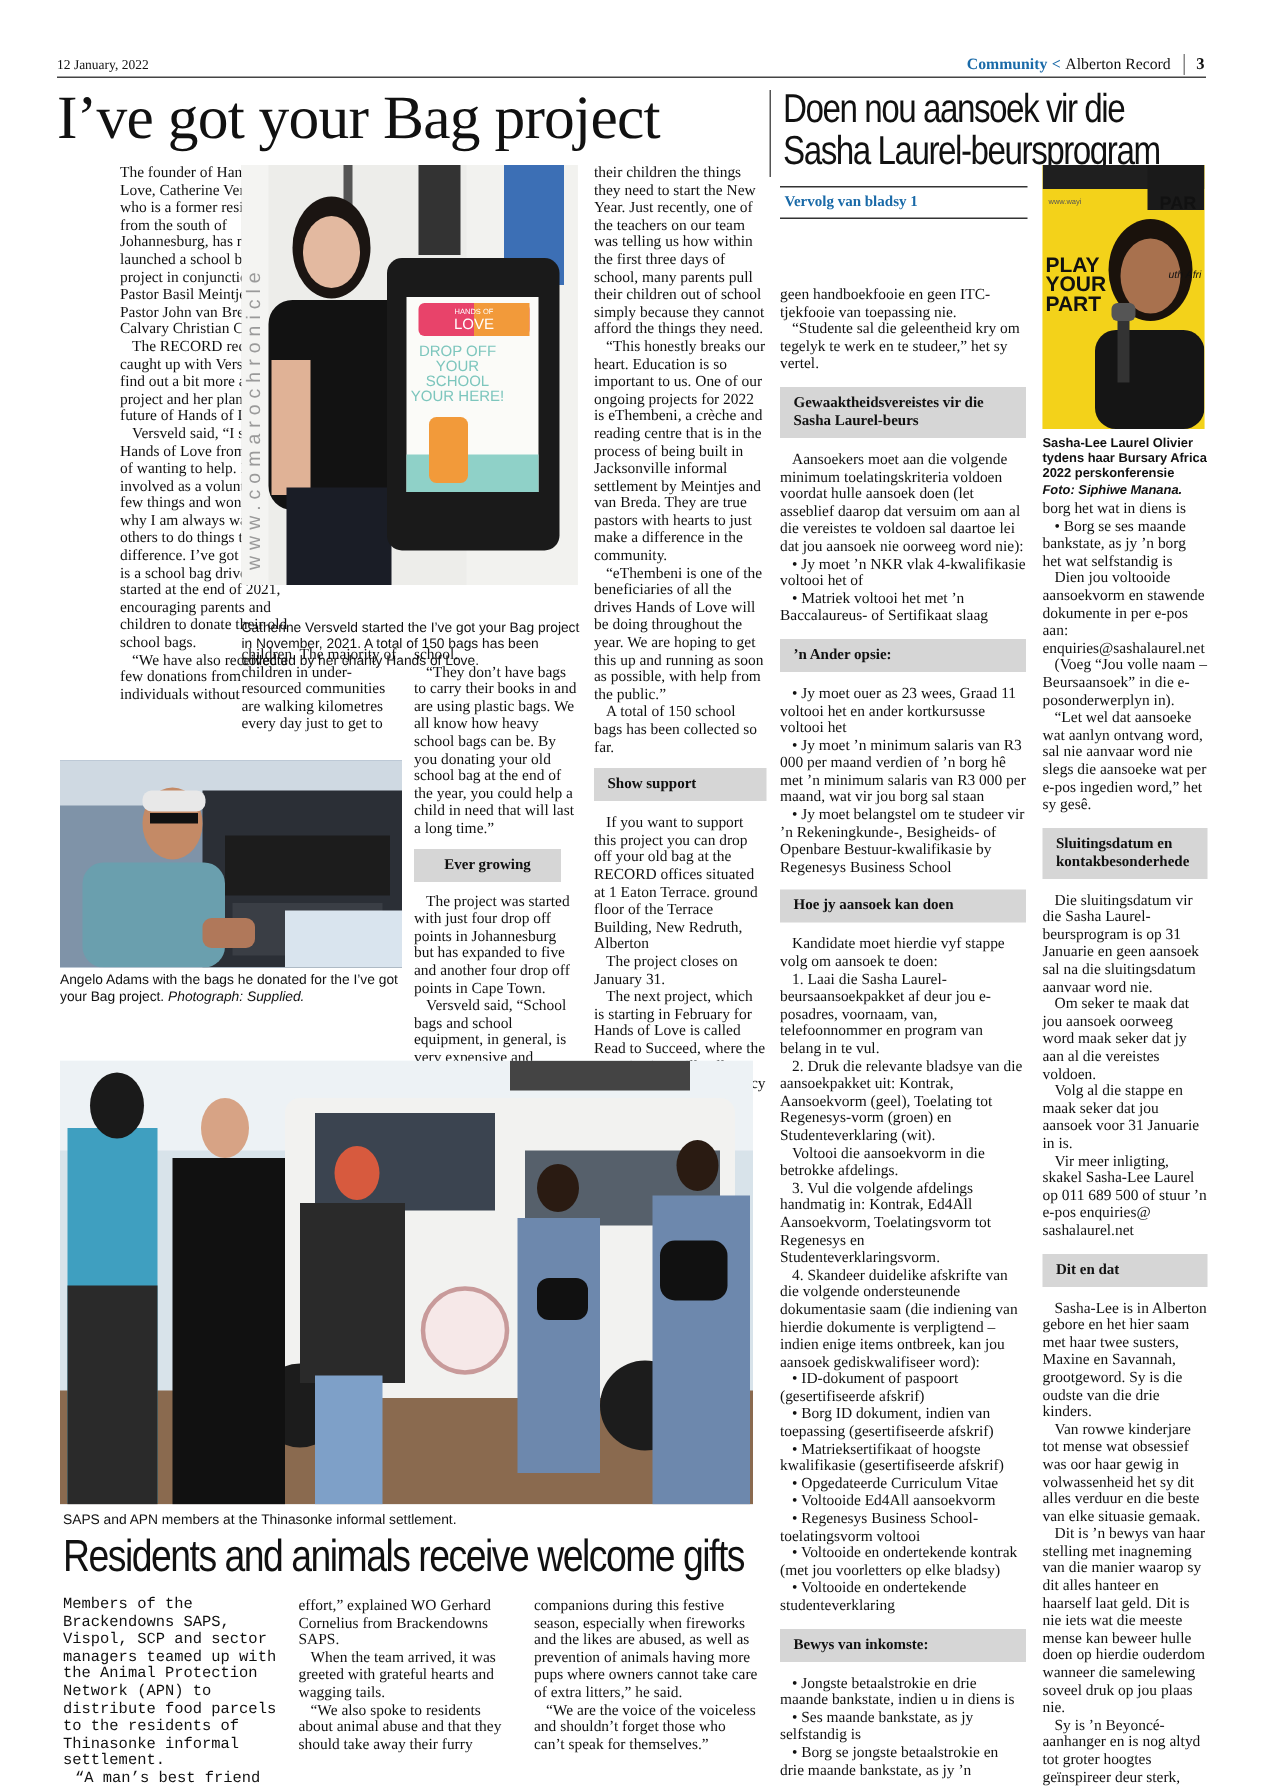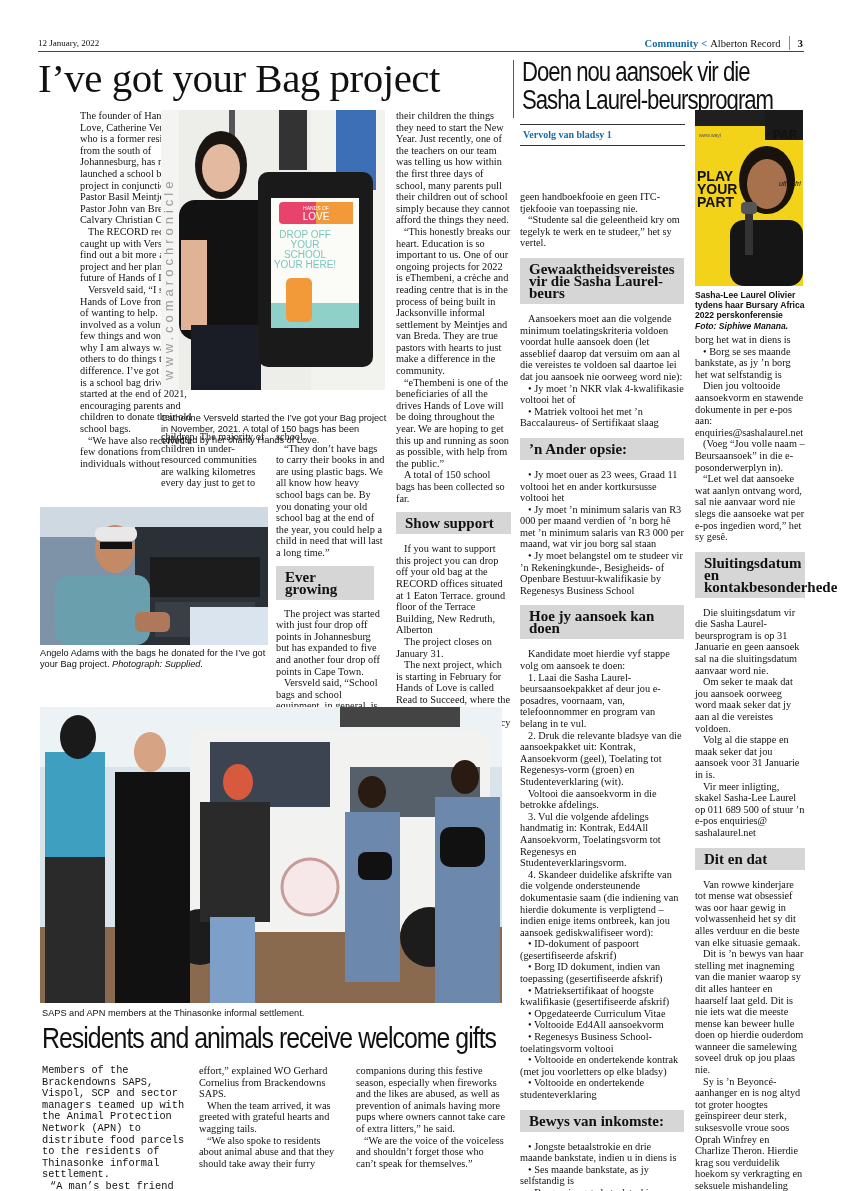--- a/index.html
+++ b/index.html
@@ -3,21 +3,21 @@
 <meta charset="utf-8">
 <style>
   html,body{margin:0;padding:0;background:#fff;}
   body{width:842px;height:1191px;position:relative;overflow:hidden;font-family:"Liberation Serif","DejaVu Serif",serif;color:#111;}
   .abs{position:absolute;}
   .body-text{font-size:10.3px;line-height:11.6px;text-align:left;}
   .body-text p{margin:0;text-indent:8px;}
   .body-text p.noi{text-indent:0;}
   .caption{font-family:"Liberation Sans","DejaVu Sans",sans-serif;font-size:9.2px;line-height:11px;color:#111;}
   .caption.bold{font-weight:bold;}
-  .subhead{background:#d6d6d6;font-weight:bold;font-size:15px;line-height:12px;padding:5px 9px;margin:9px 0 9px 0;}
+  .subhead{background:#d6d6d6;font-weight:bold;font-size:10px;line-height:12px;padding:5px 9px;margin:9px 0 9px 0;}
   .header-date{left:38px;top:38px;font-size:9px;}
   .header-right{right:39px;top:36px;font-size:10.5px;display:flex;align-items:center;}
   .header-right .sec{color:#1a6aa8;font-weight:bold;}
   .header-right .sep{color:#1a6aa8;margin:0 3px;font-weight:bold;}
   .header-right .pub{color:#111;}
   .header-right .bar{width:1px;height:14px;background:#888;margin:0 8px;}
   .header-right .pg{font-weight:bold;font-size:11px;}
   .rule-top{left:38px;right:38px;top:51px;height:1px;background:#444;}
   .h1{left:38px;top:55px;font-size:41px;line-height:46px;letter-spacing:-0.5px;font-family:"Liberation Serif",serif;}
   .h2{left:522px;top:58px;width:290px;font-family:"Liberation Sans Narrow","Liberation Sans",sans-serif;font-size:27px;line-height:28px;letter-spacing:-1.2px;transform:scaleX(0.82);transform-origin:left top;white-space:nowrap;}
@@ -85,21 +85,21 @@
 </div>
 <div class="abs caption" style="left:161px;top:393px;width:226px;margin-top:20px;">Catherine Versveld started the I’ve got your Bag project in November, 2021. A total of 150 bags has been collected by her charity Hands of Love.</div>
 
 <div class="abs body-text" style="left:161px;top:431px;width:108px;">
   <p class="noi">children. The majority of children in under-resourced communities are walking kilometres every day just to get to</p>
 </div>
 
 <div class="abs body-text" style="left:276px;top:431px;width:110px;">
   <p class="noi">school.</p>
   <p>“They don’t have bags to carry their books in and are using plastic bags. We all know how heavy school bags can be. By you donating your old school bag at the end of the year, you could help a child in need that will last a long time.”</p>
-  <div class="subhead" style="margin:7px 12px 8px 0;">Ever growing</div>
+  <div class="subhead" style="margin:7px 12px 8px 0;text-align:center;">Ever growing</div>
   <p>The project was started with just four drop off points in Johannesburg but has expanded to five and another four drop off points in Cape Town.</p>
   <p>Versveld said, “School bags and school equipment, in general, is very expensive and parents struggle to give</p>
 </div>
 
 <div class="abs body-text" style="left:396px;top:110px;width:115px;">
   <p class="noi">their children the things they need to start the New Year. Just recently, one of the teachers on our team was telling us how within the first three days of school, many parents pull their children out of school simply because they cannot afford the things they need.</p>
   <p>“This honestly breaks our heart. Education is so important to us. One of our ongoing projects for 2022 is eThembeni, a crèche and reading centre that is in the process of being built in Jacksonville informal settlement by Meintjes and van Breda. They are true pastors with hearts to just make a difference in the community.</p>
   <p>“eThembeni is one of the beneficiaries of all the drives Hands of Love will be doing throughout the year. We are hoping to get this up and running as soon as possible, with help from the public.”</p>
   <p>A total of 150 school bags has been collected so far.</p>
   <div class="subhead" style="margin:8px 0 9px 0;">Show support</div>
@@ -239,17 +239,18 @@
   <p>• Borg se ses maande bankstate, as jy ’n borg het wat selfstandig is</p>
   <p>Dien jou voltooide aansoekvorm en stawende dokumente in per e-pos aan: enquiries@sashalaurel.net</p>
   <p>(Voeg “Jou volle naam – Beursaansoek” in die e-posonderwerplyn in).</p>
   <p>“Let wel dat aansoeke wat aanlyn ontvang word, sal nie aanvaar word nie slegs die aansoeke wat per e-pos ingedien word,” het sy gesê.</p>
   <div class="subhead">Sluitingsdatum en kontakbesonderhede</div>
   <p>Die sluitingsdatum vir die Sasha Laurel-beursprogram is op 31 Januarie en geen aansoek sal na die sluitingsdatum aanvaar word nie.</p>
   <p>Om seker te maak dat jou aansoek oorweeg word maak seker dat jy aan al die vereistes voldoen.</p>
   <p>Volg al die stappe en maak seker dat jou aansoek voor 31 Januarie in is.</p>
   <p>Vir meer inligting, skakel Sasha-Lee Laurel op 011 689 500 of stuur ’n e-pos enquiries@ sashalaurel.net</p>
   <div class="subhead">Dit en dat</div>
+  <p>Sasha-Lee is in Alberton gebore en het hier saam met haar twee susters, Maxine en Savannah, grootgeword. Sy is die oudste van die drie kinders.</p>
   <p>Van rowwe kinderjare tot mense wat obsessief was oor haar gewig in volwassenheid het sy dit alles verduur en die beste van elke situasie gemaak.</p>
   <p>Dit is ’n bewys van haar stelling met inagneming van die manier waarop sy dit alles hanteer en haarself laat geld. Dit is nie iets wat die meeste mense kan beweer hulle doen op hierdie ouderdom wanneer die samelewing soveel druk op jou plaas nie.</p>
   <p>Sy is ’n Beyoncé-aanhanger en is nog altyd tot groter hoogtes geïnspireer deur sterk, suksesvolle vroue soos Oprah Winfrey en Charlize Theron. Hierdie krag sou verduidelik hoekom sy verkragting en seksuele mishandeling deur ’n nabye familielid op die teer ouderdom van tussen sewe en 11 jaar oud kon oorkom.</p>
 
 </div>
 
 </body></html>

